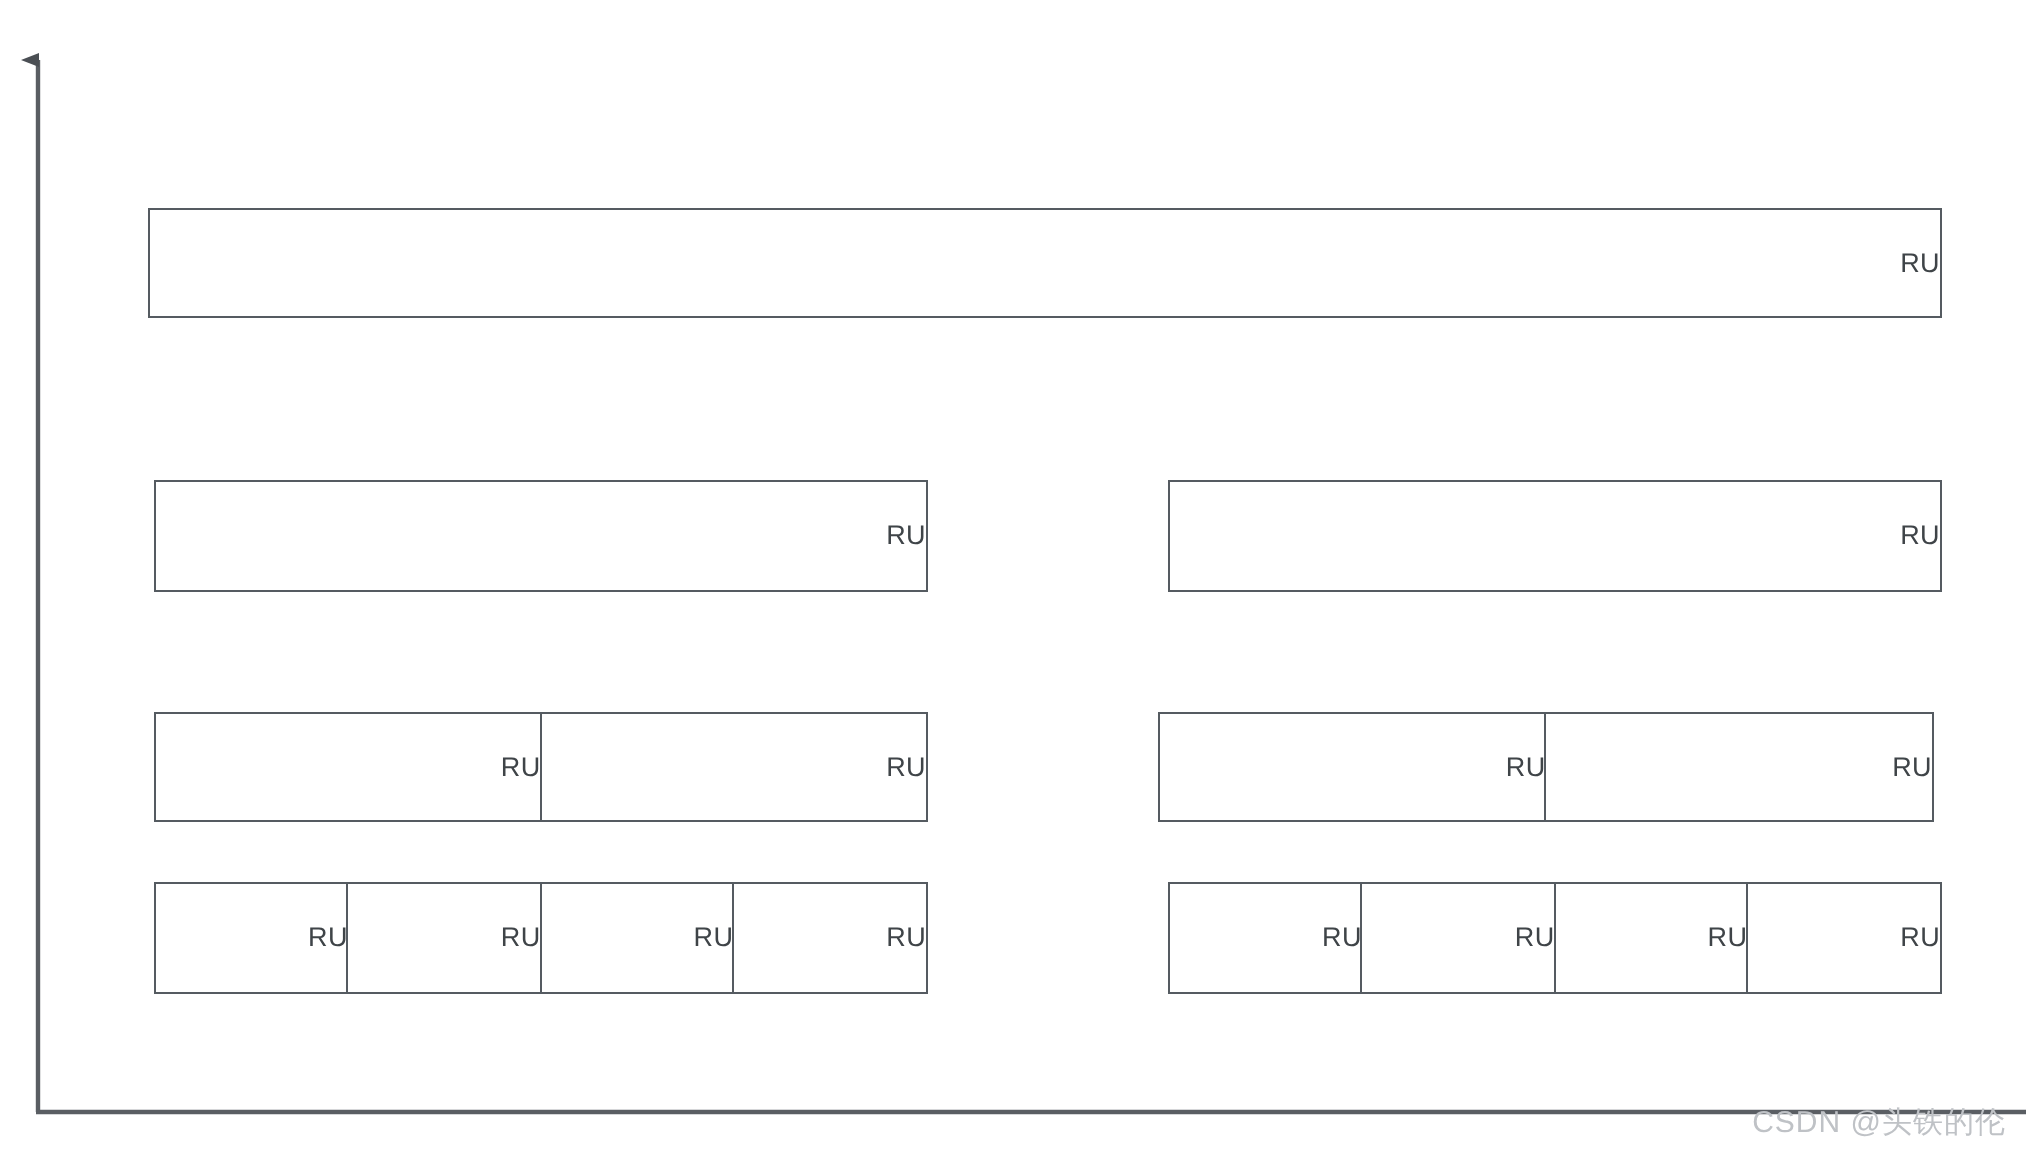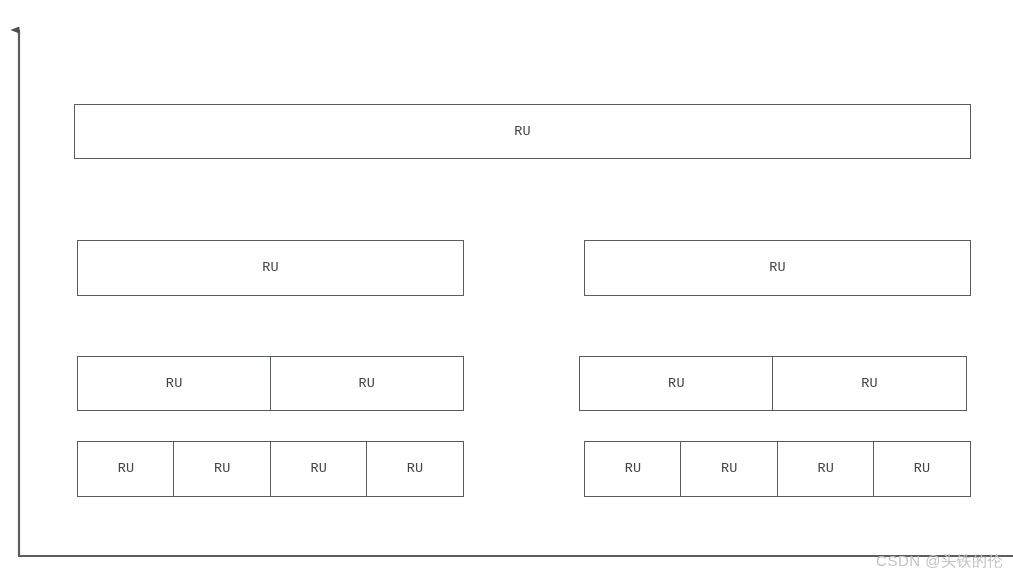--- a/index.html
+++ b/index.html
@@ -34,24 +34,23 @@
     display: flex;
     flex-direction: row;
     box-sizing: border-box;
   }
   .ru-box {
     box-sizing: border-box;
     border: 1.6px solid #555b61;
     background: #ffffff;
     display: flex;
     align-items: center;
-    justify-content: center;
+    justify-content: flex-end;
     height: 100%;
     margin-left: -1.6px;
-    font-family: Liberation Mono, monospace;
   }
   .ru-box:first-child {
     margin-left: 0;
   }
   .ru-label {
     font-size: 13.5px;
     color: #3f4448;
     letter-spacing: 0.2px;
     line-height: 1;
     user-select: none;

